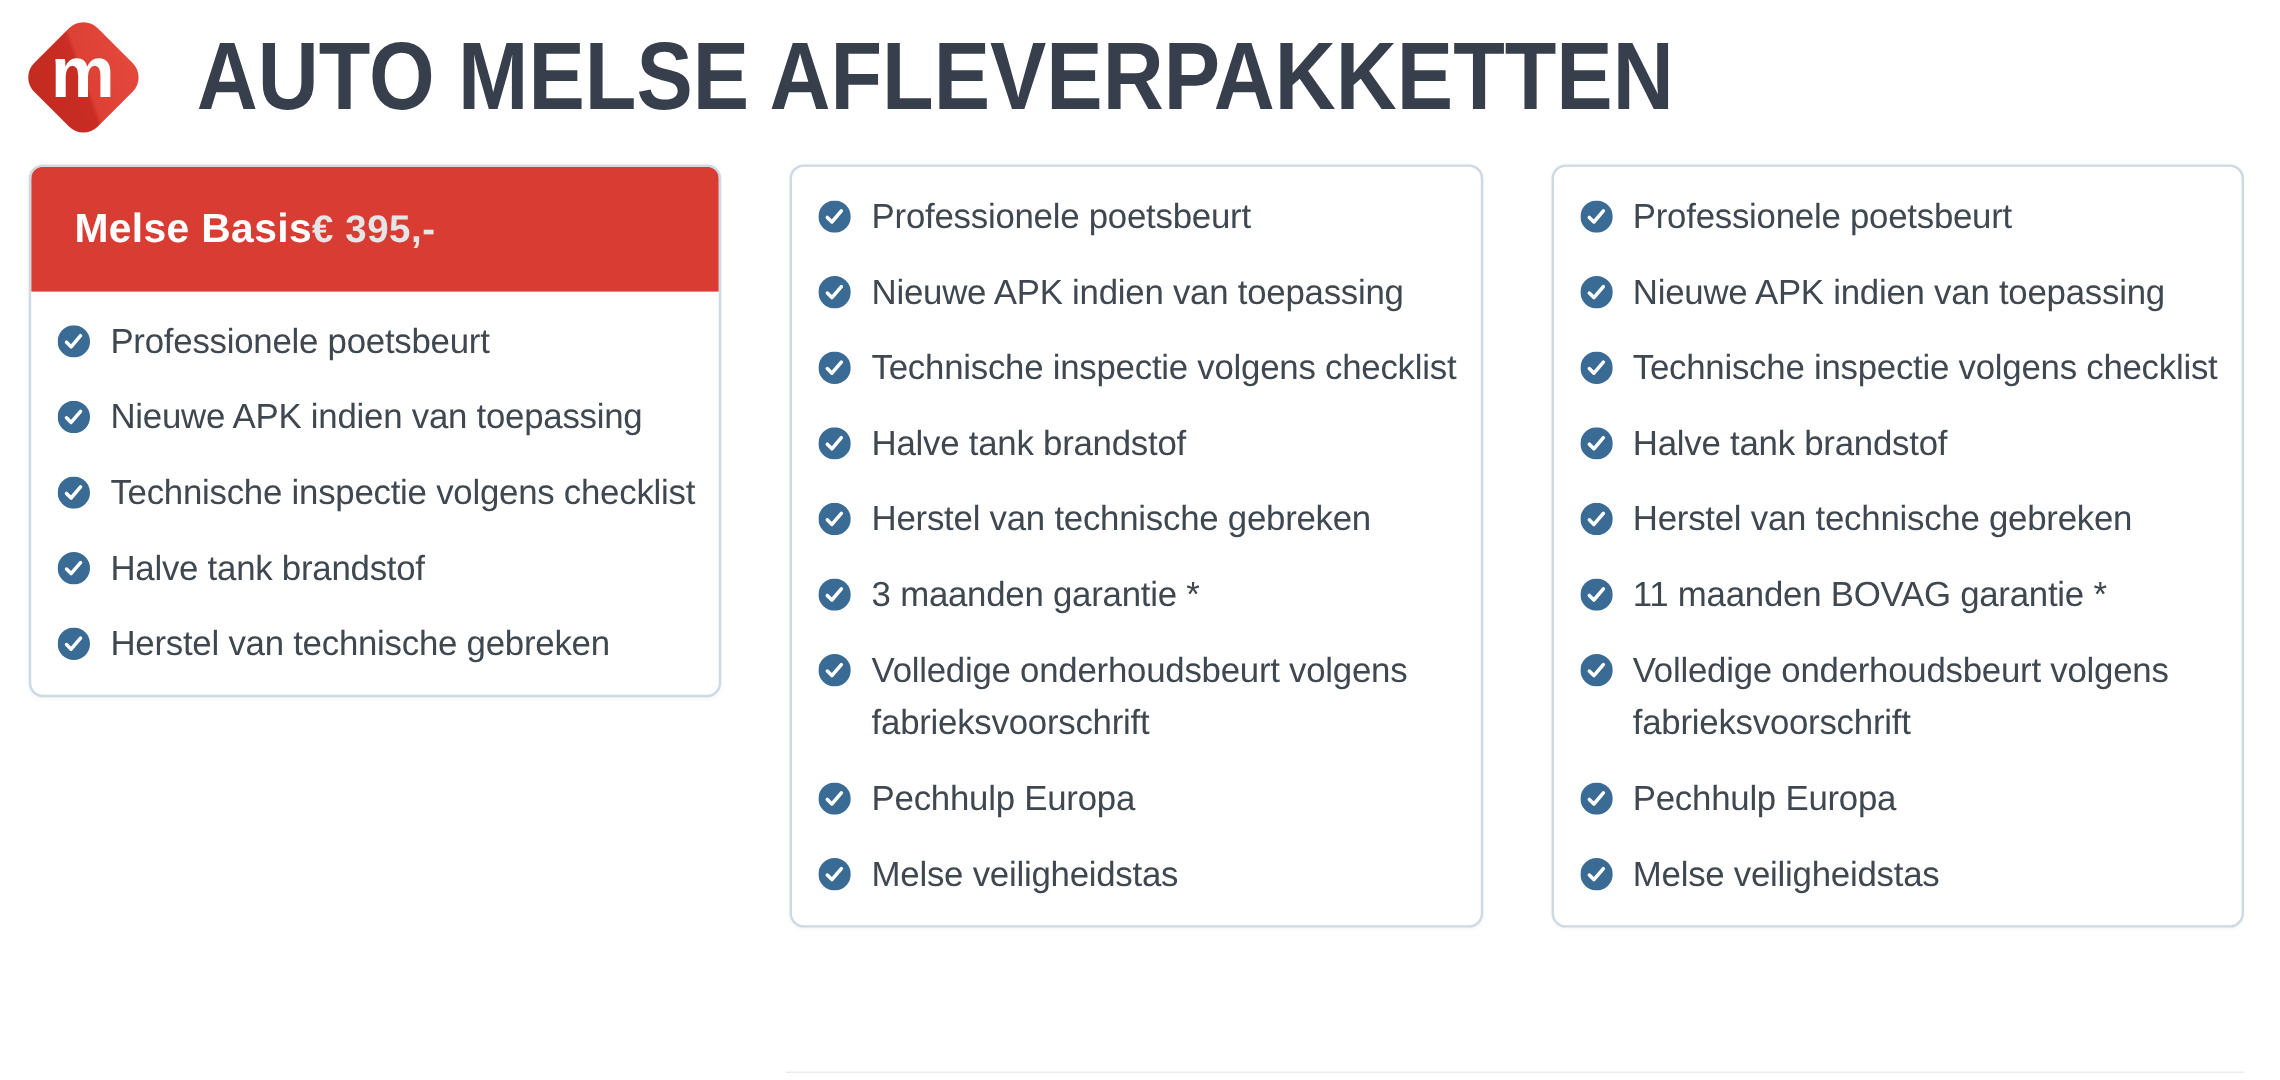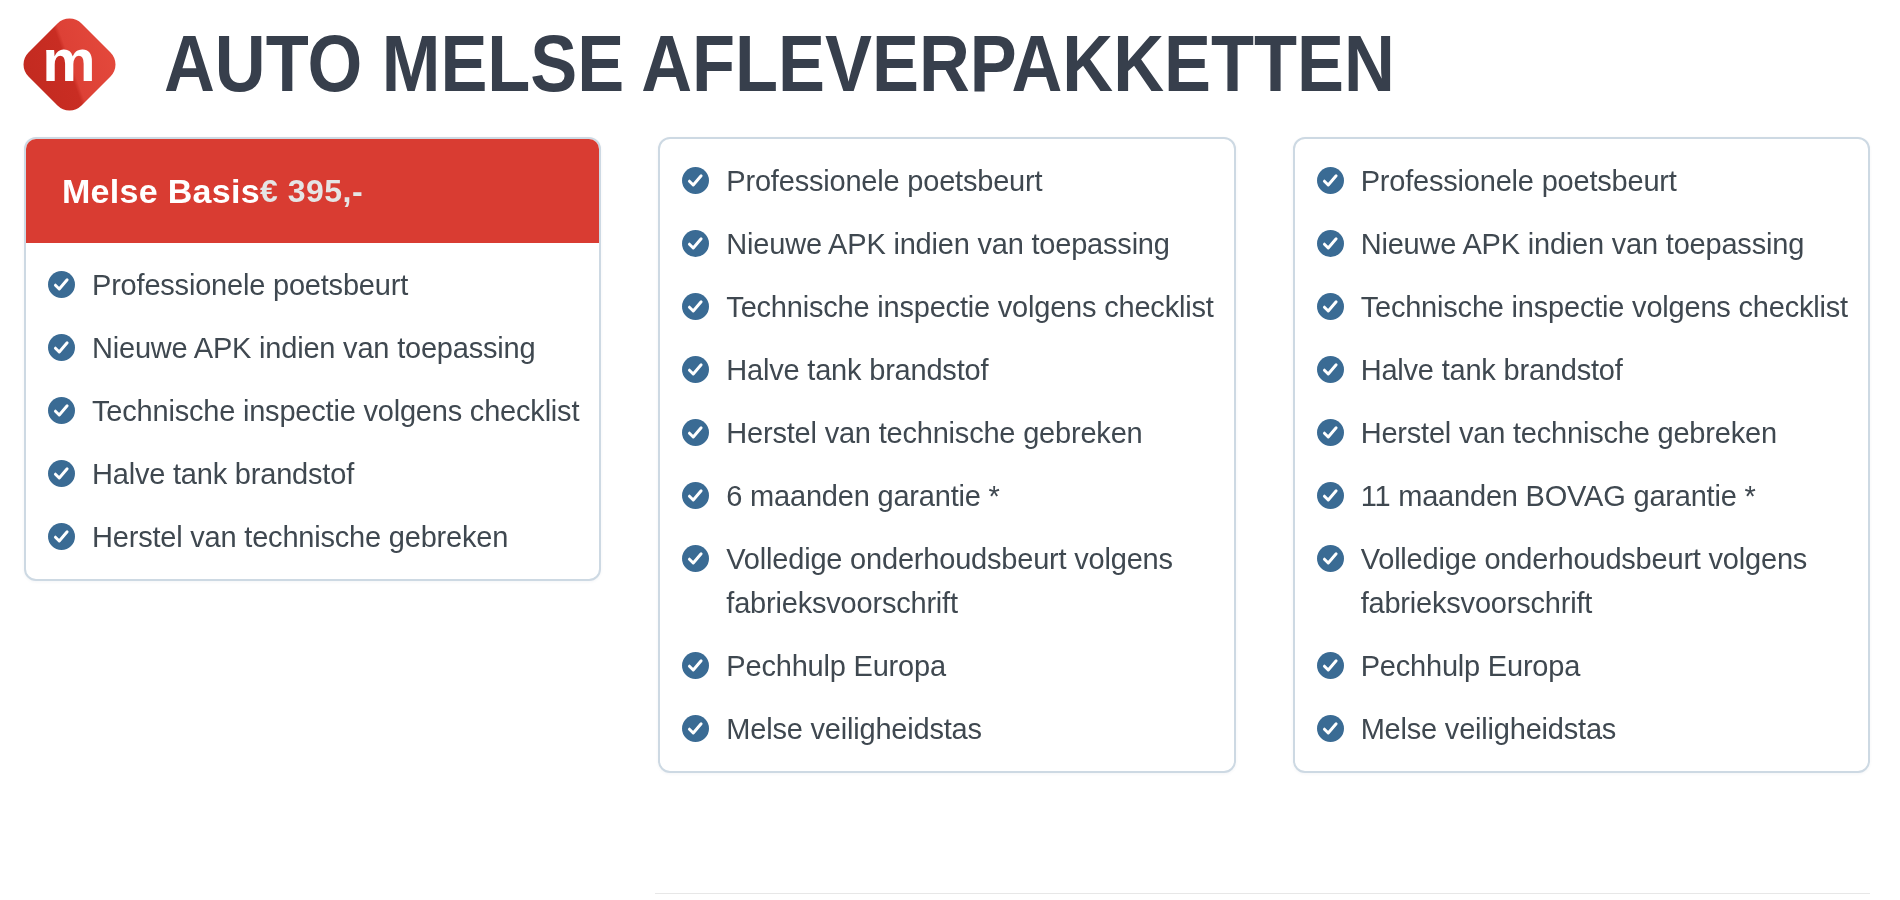--- a/index.html
+++ b/index.html
@@ -156,21 +156,21 @@
           </span>
           <span class="feature-text">Herstel van technische gebreken</span>
         </li>
         <li class="feature">
           <span class="check">
             <svg viewBox="0 0 24 24">
               <circle cx="12" cy="12" r="12" fill="#3a6b94"></circle>
               <path d="M6.6 12.6l3.4 3.4 7-8.2" stroke="#ffffff" stroke-width="2.6" fill="none" stroke-linecap="round" stroke-linejoin="round"></path>
             </svg>
           </span>
-          <span class="feature-text">6 maanden garantie *</span>
+          <span class="feature-text">3 maanden garantie *</span>
         </li>
         <li class="feature">
           <span class="check">
             <svg viewBox="0 0 24 24">
               <circle cx="12" cy="12" r="12" fill="#3a6b94"></circle>
               <path d="M6.6 12.6l3.4 3.4 7-8.2" stroke="#ffffff" stroke-width="2.6" fill="none" stroke-linecap="round" stroke-linejoin="round"></path>
             </svg>
           </span>
           <span class="feature-text">Volledige onderhoudsbeurt volgens fabrieksvoorschrift</span>
         </li>

